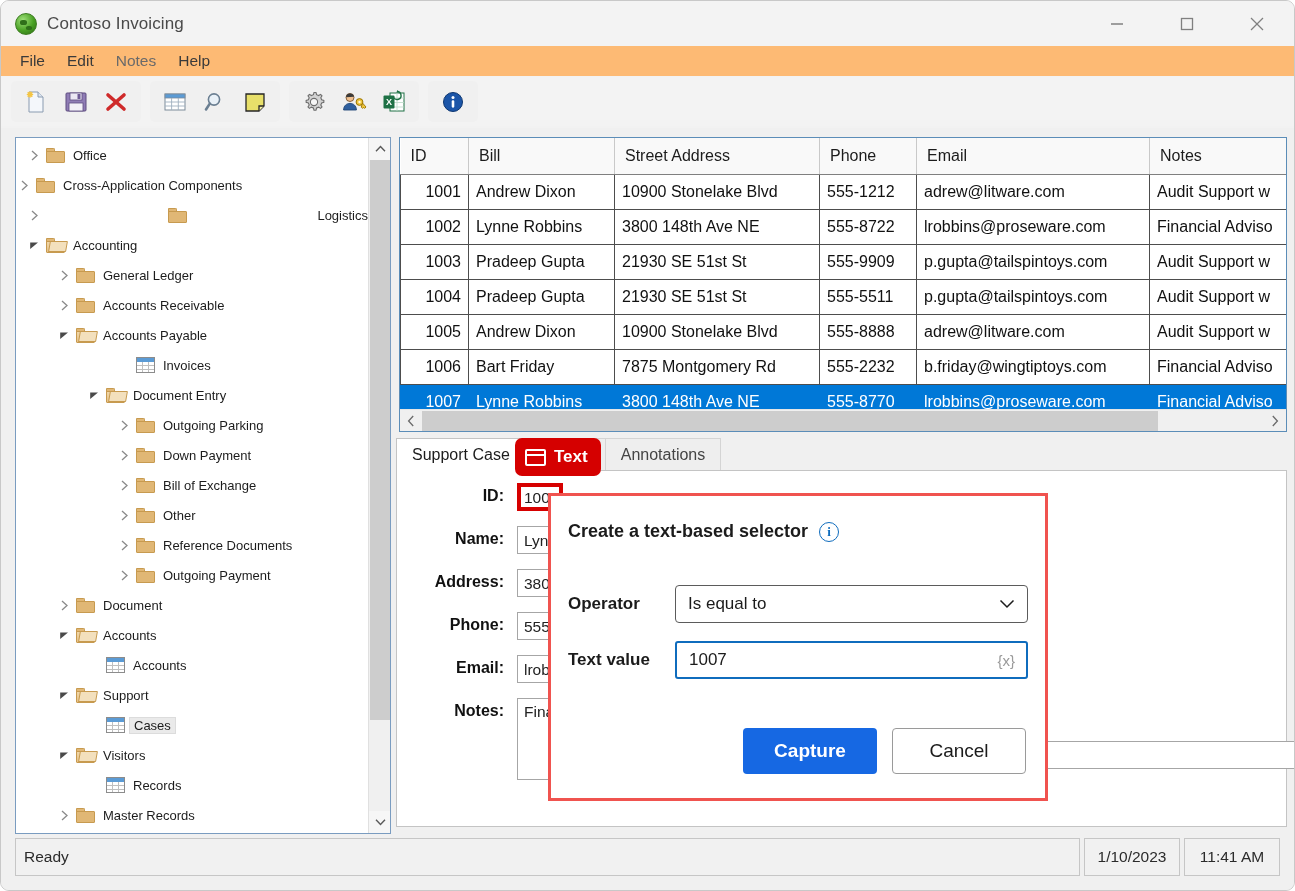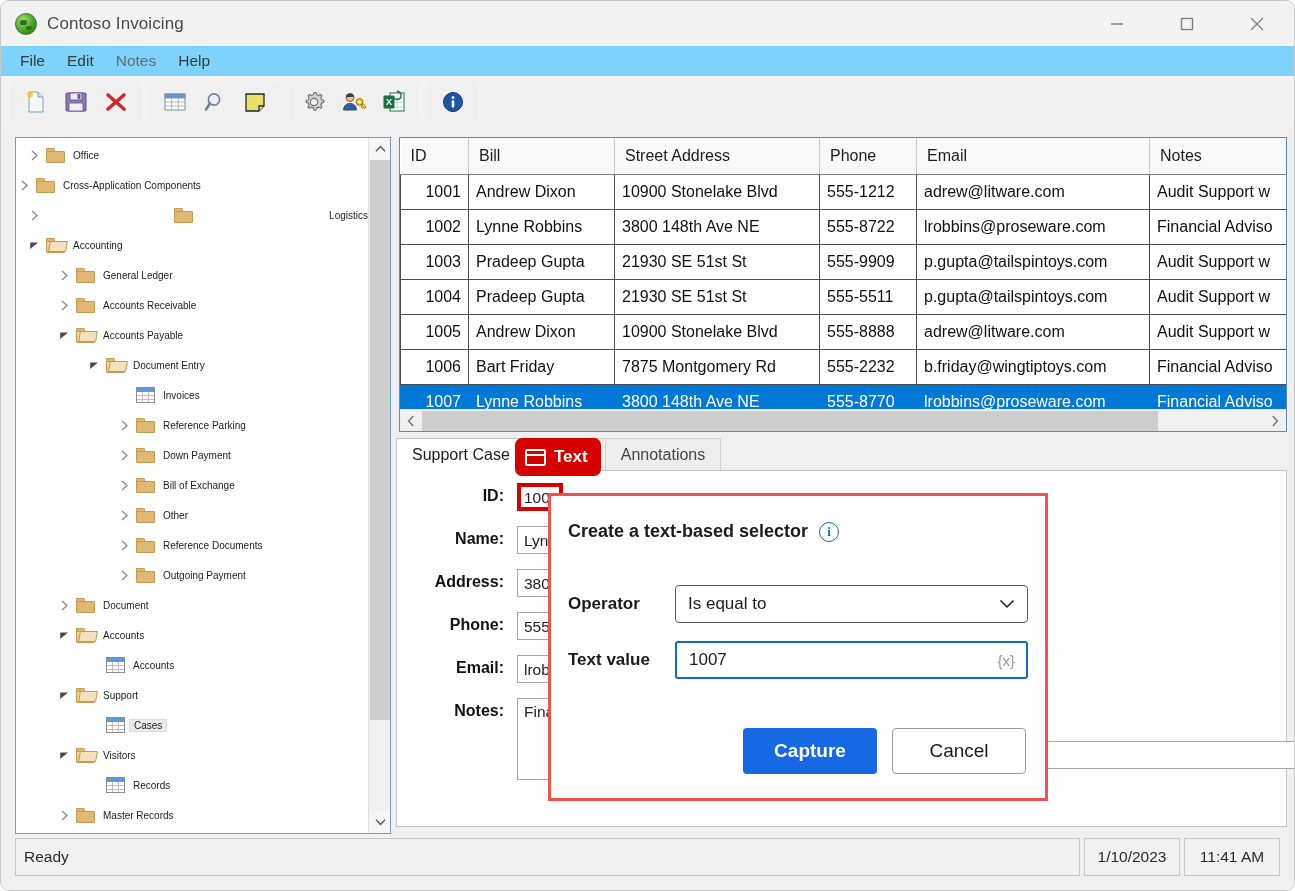--- a/index.html
+++ b/index.html
@@ -48,21 +48,21 @@
     color: #7a7a7a;
   }
   .win-btn:nth-child(1) { margin-right: 24px; }
   .win-btn:nth-child(2) { margin-right: 24px; }
   .win-btn:nth-child(3) { margin-right: 14px; }
   .win-btn svg { display: block; }
 
   
   .menubar {
     position: absolute; top: 45px; left: 0; right: 0; height: 30px;
-    background: #7dd3fc;
+    background: #fdba74;
     display: flex; align-items: center; padding-left: 10px; gap: 4px;
   }
   .menu-item {
     font-size: 15.5px; color: #3a3a3a; padding: 3px 9px; border-radius: 3px;
   }
   .menu-item.muted { color: #6a6a6a; }
 
   
   .toolbar {
     position: absolute; top: 76px; left: 0; right: 0; height: 49px;
@@ -89,21 +89,21 @@
   .tree-panel {
     position: absolute; left: 14px; top: 9px; width: 376px; height: 697px;
     background: #ffffff; border: 1px solid #7a9cc0;
     overflow: hidden;
   }
   .tree-scroll {
     position: absolute; left: 0; top: 0; right: 22px; bottom: 0;
     padding-top: 2px;
   }
   .tnode {
-    display: flex; align-items: center; height: 30px; font-size: 10px; color: #1c1c1c;
+    display: flex; align-items: center; height: 30px; font-size: 13px; color: #1c1c1c;
     white-space: nowrap;
   }
   .tnode .arrow {
     width: 16px; height: 16px; flex: none; margin-right: 4px;
     display: flex; align-items: center; justify-content: center;
   }
   .tnode .arrow svg { display: block; }
   .folder {
     width: 19px; height: 15px; flex: none; margin-right: 8px; position: relative;
   }
@@ -550,48 +550,48 @@
               <svg width="11" height="9" viewBox="0 0 11 9">
                 <path d="M1.2 1.6 L9 1.6 L1.2 8z" fill="#4a4a4a"></path>
               </svg>
             </span>
             <span class="folder open">
               <span class="f-tab"></span>
               <span class="f-body"></span>
             </span>
             <span class="tlabel">Accounts Payable</span>
           </div>
-          <div class="tnode" style="padding-left: 70px;">
-            <span class="arrow">
-              <svg width="11" height="9" viewBox="0 0 11 9">
-                <path d="M1.2 1.6 L9 1.6 L1.2 8z" fill="#4a4a4a"></path>
-              </svg>
-            </span>
-            <span class="folder open">
-              <span class="f-tab"></span>
-              <span class="f-body"></span>
-            </span>
-            <span class="tlabel">Document Entry</span>
-          </div>
           <div class="tnode" style="padding-left: 100px;">
             <span class="arrow"></span>
             <span class="gridicon"></span>
             <span class="tlabel">Invoices</span>
           </div>
+          <div class="tnode" style="padding-left: 70px;">
+            <span class="arrow">
+              <svg width="11" height="9" viewBox="0 0 11 9">
+                <path d="M1.2 1.6 L9 1.6 L1.2 8z" fill="#4a4a4a"></path>
+              </svg>
+            </span>
+            <span class="folder open">
+              <span class="f-tab"></span>
+              <span class="f-body"></span>
+            </span>
+            <span class="tlabel">Document Entry</span>
+          </div>
           <div class="tnode" style="padding-left: 100px;">
             <span class="arrow">
               <svg width="9" height="11" viewBox="0 0 9 11">
                 <path d="M2 1 L7 5.5 L2 10" fill="none" stroke="#8a8a8a" stroke-width="1.3"></path>
               </svg>
             </span>
             <span class="folder">
               <span class="f-tab"></span>
               <span class="f-body"></span>
             </span>
-            <span class="tlabel">Reference Parking</span>
+            <span class="tlabel">Outgoing Parking</span>
           </div>
           <div class="tnode" style="padding-left: 100px;">
             <span class="arrow">
               <svg width="9" height="11" viewBox="0 0 9 11">
                 <path d="M2 1 L7 5.5 L2 10" fill="none" stroke="#8a8a8a" stroke-width="1.3"></path>
               </svg>
             </span>
             <span class="folder">
               <span class="f-tab"></span>
               <span class="f-body"></span>

